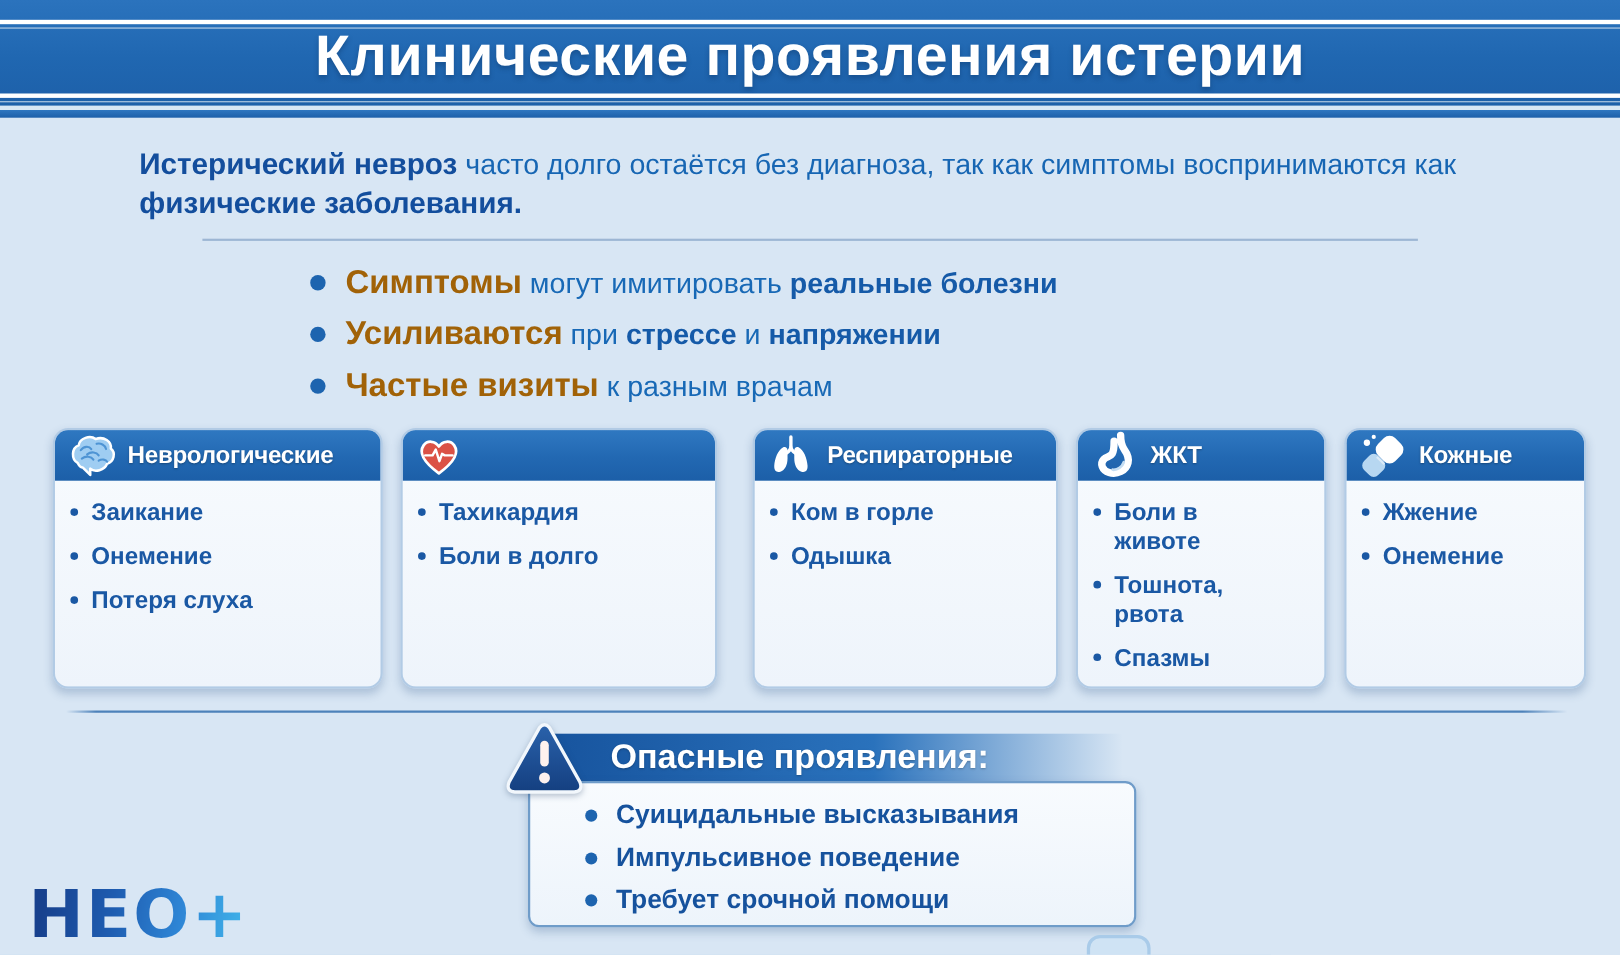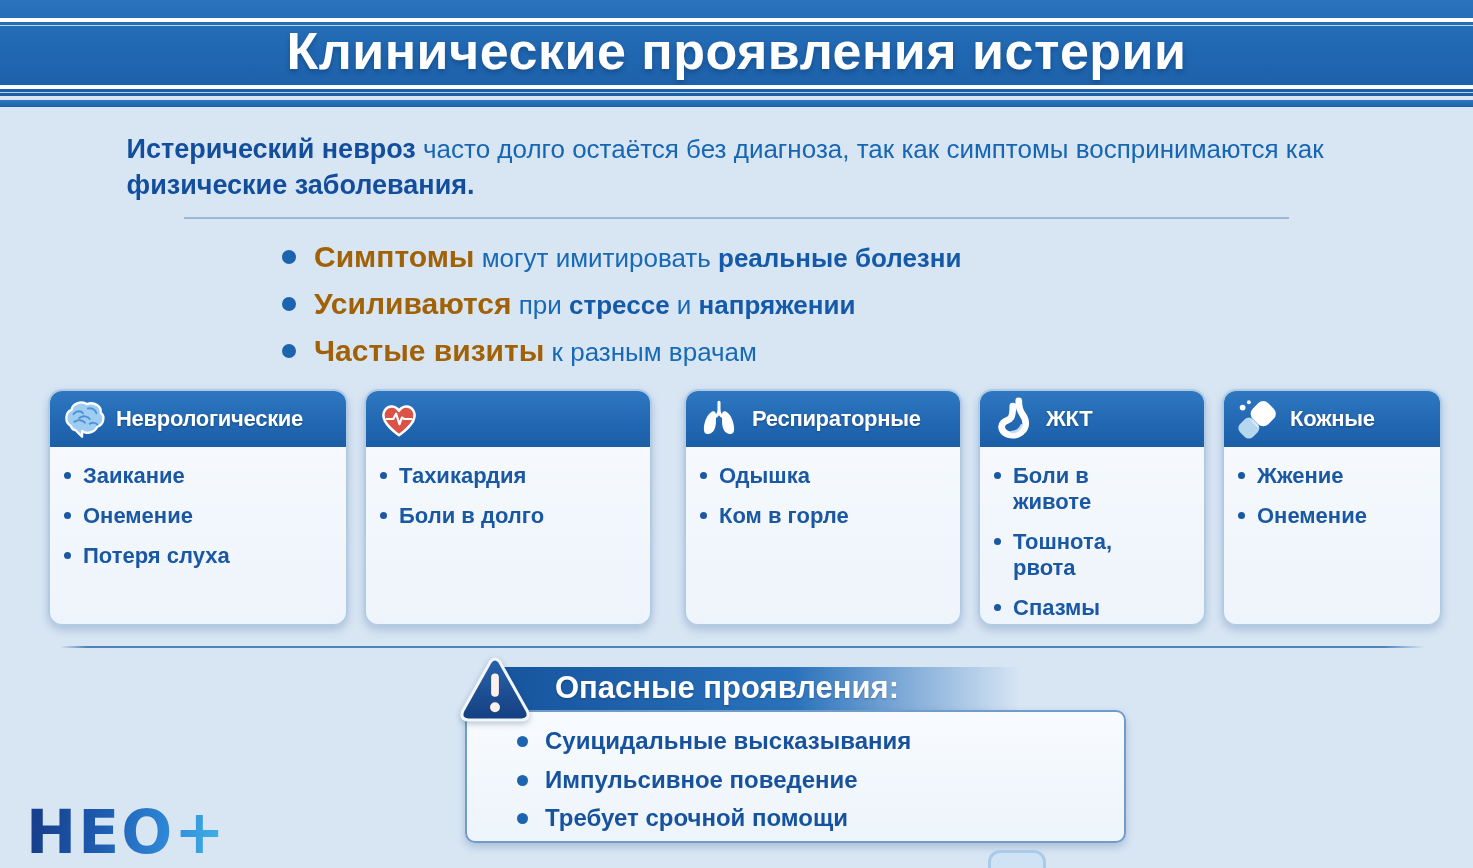--- a/index.html
+++ b/index.html
@@ -39,21 +39,21 @@
   
   .cards{display:flex; gap:16px; padding:0 41px 0 48px; margin-top:20px;}
   .card{
     height:237px; box-sizing:border-box; border-radius:14px; overflow:hidden;
     background:linear-gradient(180deg,#f8fbfe 0%,#eef4fb 100%);
     border:2px solid #b2cbe5; box-shadow:0 4px 8px rgba(45,85,135,.25);
     display:flex; flex-direction:column; flex:none;
   }
   .card.c1{width:300px;} .card.c2{width:288px;} .card.c3{width:278px;margin-left:16px;} .card.c4{width:228px;} .card.c5{width:220px;}
   .card-head{
-    height:56px; flex:none; display:flex; align-items:center; gap:10px; padding:0 6px 0 10px;
+    height:46px; flex:none; display:flex; align-items:center; gap:10px; padding:0 6px 0 10px;
     background:linear-gradient(180deg,#2f78c1 0%,#2268b2 55%,#1c5fa8 100%);
   }
   .card-icon{width:46px; height:46px; flex:none; display:flex; align-items:center; justify-content:center;}
   .card-title{
     margin:0; color:#ffffff; font-size:22px; font-weight:bold; letter-spacing:-.3px;
     white-space:nowrap; text-shadow:0 1px 2px rgba(0,0,0,.3);
   }
   .card-list{list-style:none; margin:0; padding:16px 8px 0 14px;}
   .card-list li{display:flex; gap:12px; align-items:flex-start; margin-bottom:14px;}
   .c-dot{width:7px; height:7px; border-radius:50%; background:#1a58a4; flex:none; margin-top:9px;}
@@ -66,21 +66,21 @@
   }
   
   .warning{position:relative; height:201px; margin-top:6px;}
   .warn-band{
     position:absolute; left:497px; top:13px; width:540px; height:43px;
     display:flex; align-items:center; padding-left:58px; box-sizing:border-box;
     background:linear-gradient(90deg,#17549e 0%,#2a72bc 55%,rgba(240,246,252,0) 97%);
   }
   .warn-title{margin:0; color:#ffffff; font-size:31px; font-weight:bold; text-shadow:0 1px 2px rgba(0,0,0,.25);}
   .warn-box{
-    position:absolute; left:465px; top:56px; width:661px; height:133px; box-sizing:border-box;
+    position:absolute; left:480px; top:56px; width:553px; height:133px; box-sizing:border-box;
     background:linear-gradient(180deg,#f8fbfe,#edf4fb);
     border:2px solid #6f9cc9; border-radius:10px; box-shadow:0 4px 9px rgba(45,85,135,.28);
     padding:15px 10px 0 50px;
   }
   .warn-list{list-style:none; margin:0; padding:0;}
   .warn-list li{display:flex; gap:17px; align-items:flex-start; margin-bottom:10px;}
   .w-dot{width:11px; height:11px; border-radius:50%; background:#1d64af; flex:none; margin-top:9px;}
   .warn-label{font-size:24px; font-weight:bold; color:#16529d; line-height:1.2;}
   .warn-tri{position:absolute; left:456px; top:0; width:78px; height:72px; filter:drop-shadow(0 2px 3px rgba(20,50,90,.3));}
   
@@ -207,25 +207,25 @@
               <path d="M27.2 19 C27.2 16.6 29.4 15.2 31.6 16.4 C36.2 19 39.4 26.6 39.8 33.8 C40 38.6 37.6 40.4 34 39.4 C29.6 38.2 27.2 33 27.2 27 Z"></path>
             </g>
             <path d="M24 6.5 V14.5 M24 14.5 C24 18.5 22.4 20.4 19.2 22.2 M24 14.5 C24 18.5 25.6 20.4 28.8 22.2" fill="none" stroke="#ffffff" stroke-width="3.2" stroke-linecap="round"></path>
           </svg>
         </span>
         <h2 class="card-title">Респираторные</h2>
       </div>
       <ul class="card-list">
         <li>
             <span class="c-dot"></span>
+            <span class="symptom-label">Ком в горле</span>
+          </li>
+        <li>
+            <span class="c-dot"></span>
             <span class="symptom-label">Одышка</span>
-          </li>
-        <li>
-            <span class="c-dot"></span>
-            <span class="symptom-label">Ком в горле</span>
           </li>
       </ul>
     </section>
 
     <section class="card c4">
       <div class="card-head">
         <span class="card-icon">
           <svg viewBox="0 0 48 48" width="46" height="46">
             <path d="M30 5 C30 11 30.5 14.5 33.5 18.5 C36.5 22.7 38 26.8 37 31 C35.2 38.5 26.5 42.5 19 40.2 C12.4 38.2 10.2 31.8 14 27.8 C16.6 25 20 25.6 22 22.4 C23.8 19.6 23.8 15 23.8 10.5" fill="none" stroke="#ffffff" stroke-width="7" stroke-linecap="round" stroke-linejoin="round"></path>
             <path d="M33 30.5 C31.5 35 27 38 22.5 37.6" fill="none" stroke="#c4ddf2" stroke-width="2.6" stroke-linecap="round"></path>

